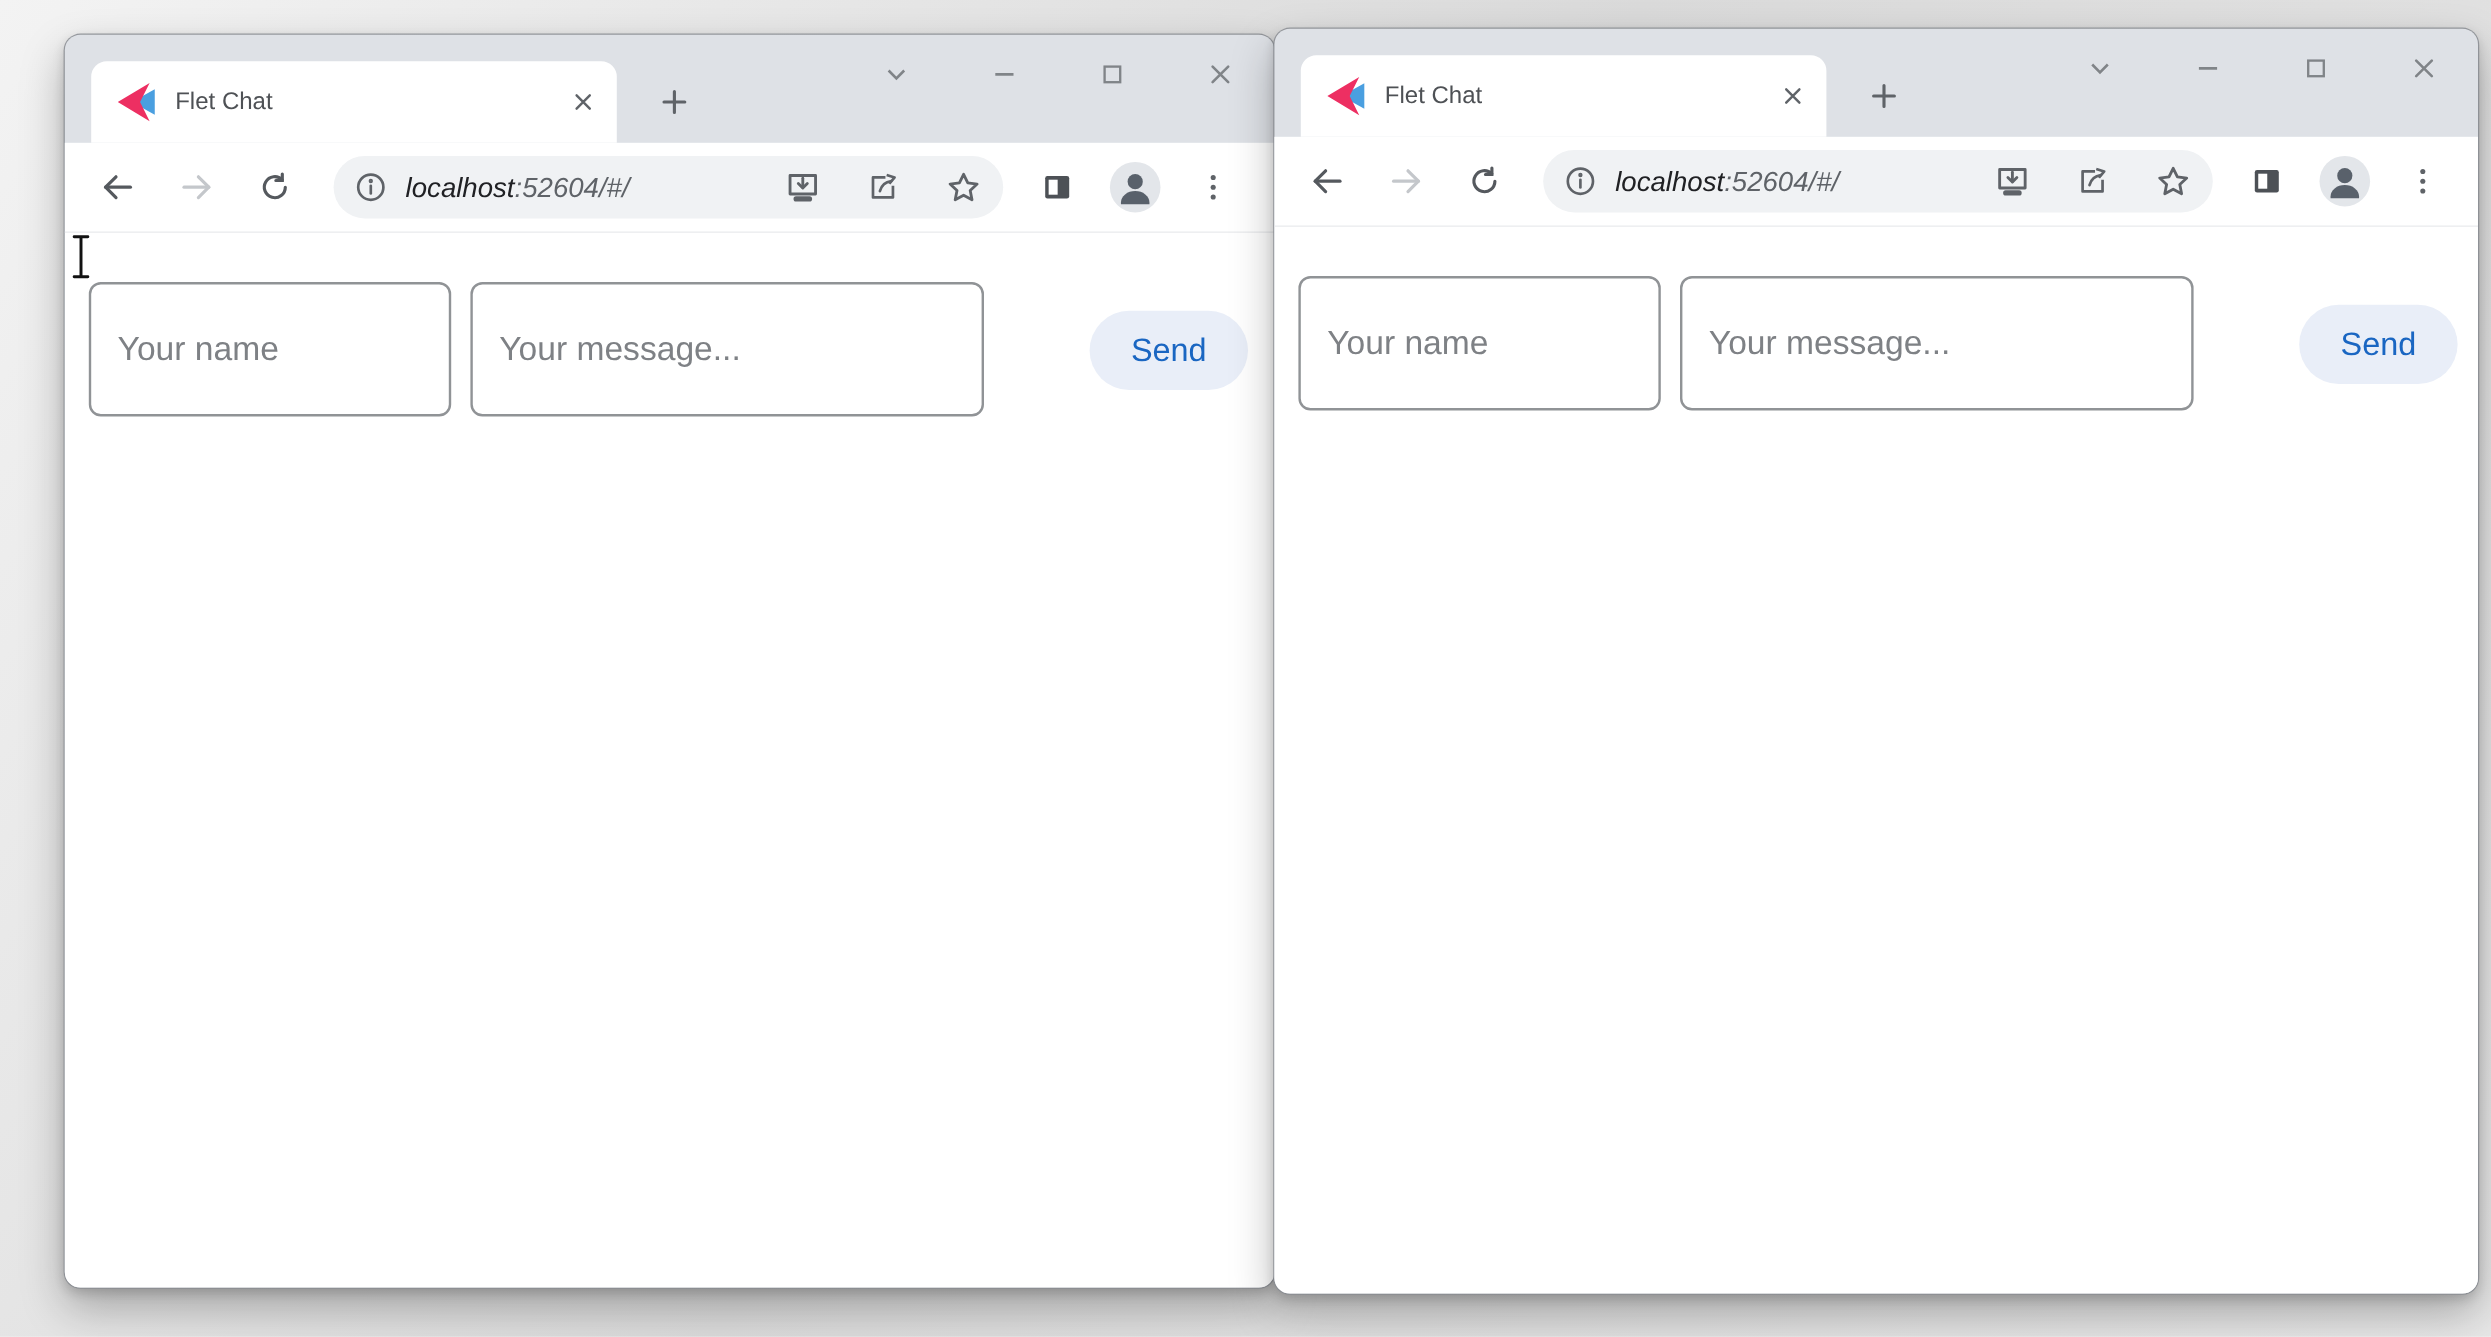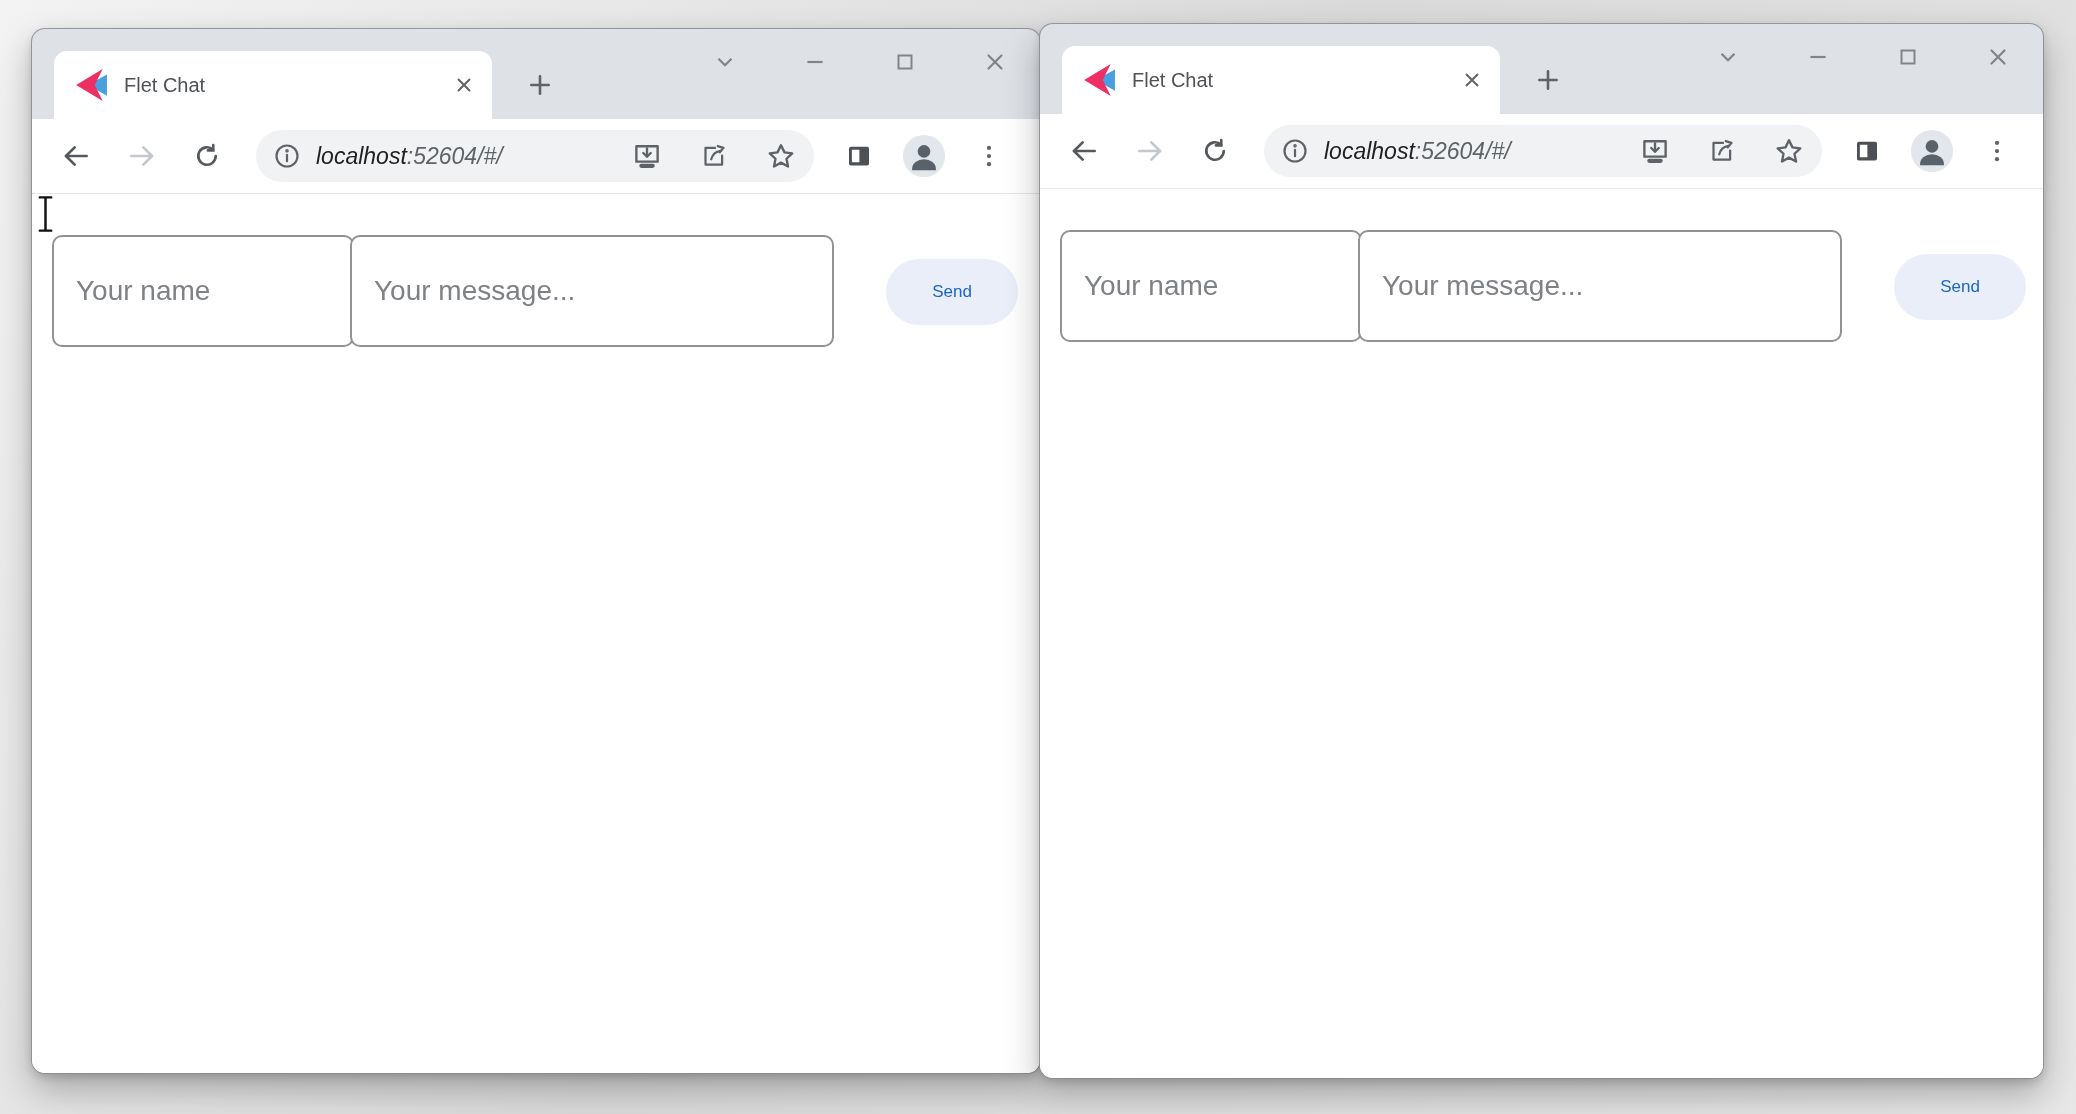--- a/index.html
+++ b/index.html
@@ -7,21 +7,21 @@
   body {
     font-family:"Liberation Sans", sans-serif;
     background:linear-gradient(125deg,#f3f3f3 0%,#dadada 48%,#e7e7e7 100%);
     position:relative;
   }
   .window {
     position:absolute;
     background:#dee1e6;
     border-radius:13px;
     box-shadow:0 0 0 1px rgba(135,139,144,.85), 0 16px 36px rgba(0,0,0,.28), 0 4px 10px rgba(0,0,0,.16);
-    display:flex; flex-direction:column;
+    display:flex; flex-direction:column;margin-left:22px;
   }
   #win1 { left:32px; top:29px; width:1008px; height:1044px; z-index:1; }
   #win2 { left:1040px; top:24px; width:1003px; height:1054px; z-index:2; }
 
   
   .tabstrip { height:90px; position:relative; flex:none; border-radius:13px 13px 0 0; }
   .tab {
     position:absolute; left:22px; bottom:0; width:438px; height:68px;
     background:#fff; border-radius:13px 13px 0 0;
     display:flex; align-items:center; gap:16px; padding:0 12px 0 20px;
@@ -50,31 +50,31 @@
   .pill-icons { display:flex; gap:37px; flex:none; }
   .pill-btn { width:30px; height:30px; display:flex; align-items:center; justify-content:center; cursor:pointer; border:none; background:transparent; }
   .side-panel-btn { left:806px; }
   .avatar-btn { left:869px; width:46px; height:46px; }
   .kebab-btn { left:936px; }
 
   
   .content { flex:1; background:#fff; border-radius:0 0 13px 13px; position:relative; overflow:hidden; }
   .field-wrap { position:absolute; top:41px; height:112px; }
   .name-wrap { left:20px; width:302px; }
-  .msg-wrap  { left:318px; width:484px; }
+  .msg-wrap  { left:338px; width:428px; }
   input.field {
     width:100%; height:100%; background:#fff;
     border:2px solid #909396; border-radius:10px;
     padding:0 22px; font-size:28px; font-family:inherit; color:#303134; outline:none;
   }
   input.field::placeholder { color:#7e8185; opacity:1; }
   .send-btn {
     position:absolute; left:854px; top:65px; width:132px; height:66px;
     border:none; border-radius:33px; background:#e9eef8; color:#1a66c2;
-    font-size:17px; font-family:inherit; cursor:pointer;
+    font-size:27px; font-family:inherit; cursor:pointer;
   }
   .ibeam { position:absolute; left:4px; top:1px; }
 
   svg { display:block; }
 </style>
 </head>
 <body>
 
 <div class="window" id="win1">
   <div class="tabstrip">

